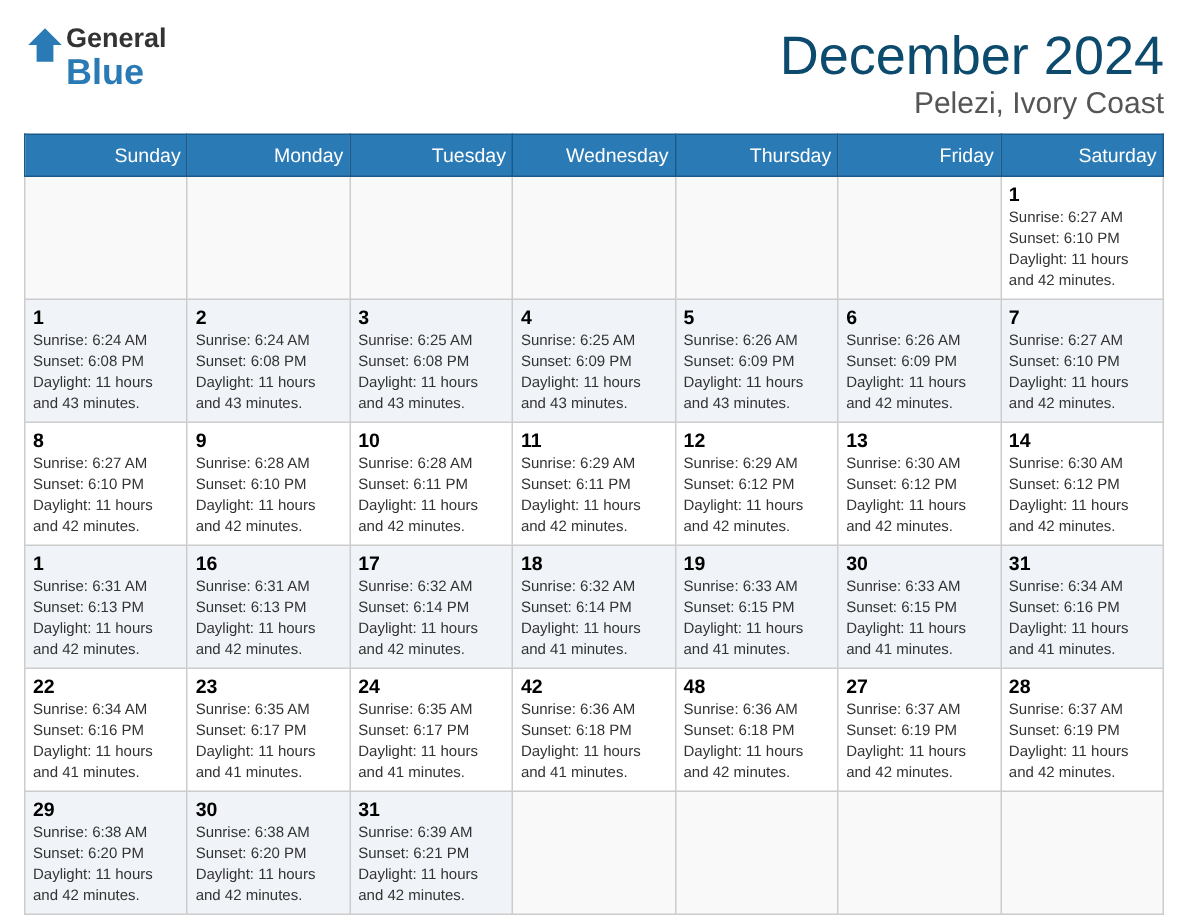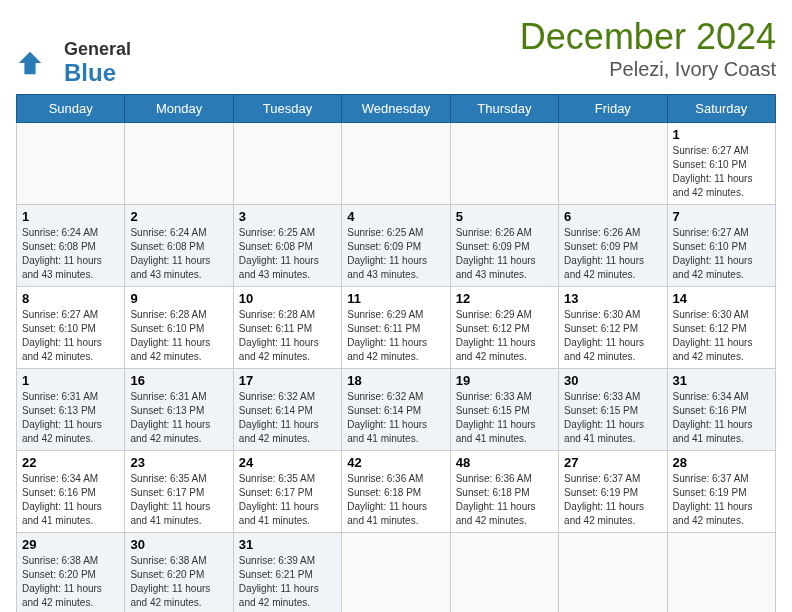--- a/index.html
+++ b/index.html
@@ -11,23 +11,21 @@
       padding: 16px;
     }
     .header {
       display: flex;
       justify-content: space-between;
       align-items: flex-start;
       margin-bottom: 8px;
     }
     .logo {
       display: flex;
-      align-items: center;
-      gap: 20px;
-      margin-top: 24px;
+      gap: 0;
     }
     .logo-text {
       display: flex;
       flex-direction: column;
       line-height: 1.1;
     }
     .logo-general {
       font-size: 18px;
       font-weight: bold;
       color: #333;
@@ -40,36 +38,36 @@
     .logo-icon {
       width: 28px;
       height: 28px;
     }
     .title-section {
       text-align: right;
     }
     .month-title {
       font-size: 36px;
       font-weight: normal;
-      color: #4d7c0f;
+      color: #0c4a6e;
     }
     .subtitle {
       font-size: 20px;
       color: #555;
     }
     .calendar {
       width: 100%;
       border-collapse: collapse;
       font-size: 11px;
     }
     .calendar th {
       background-color: #2a7ab5;
       color: #fff;
       padding: 6px 4px;
-      text-align: center;
+      text-align: right;
       font-size: 13px;
       font-weight: normal;
       border: 1px solid #1a5a8a;
     }
     .calendar td {
       border: 1px solid #ccc;
       padding: 4px 5px;
       vertical-align: top;
       width: 108px;
       min-height: 80px;

